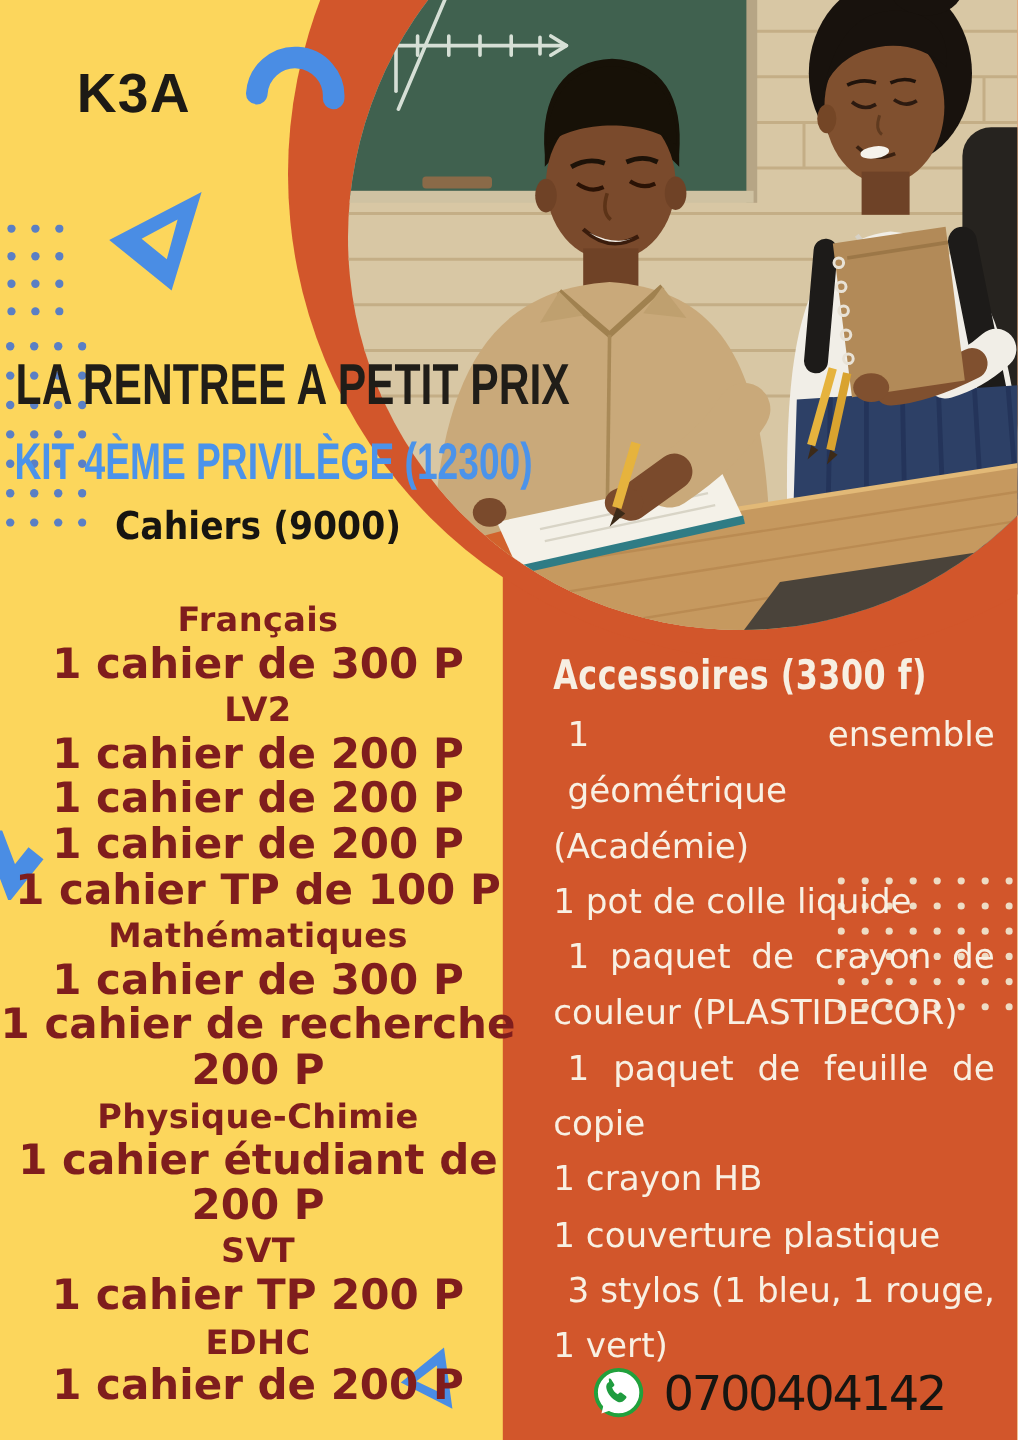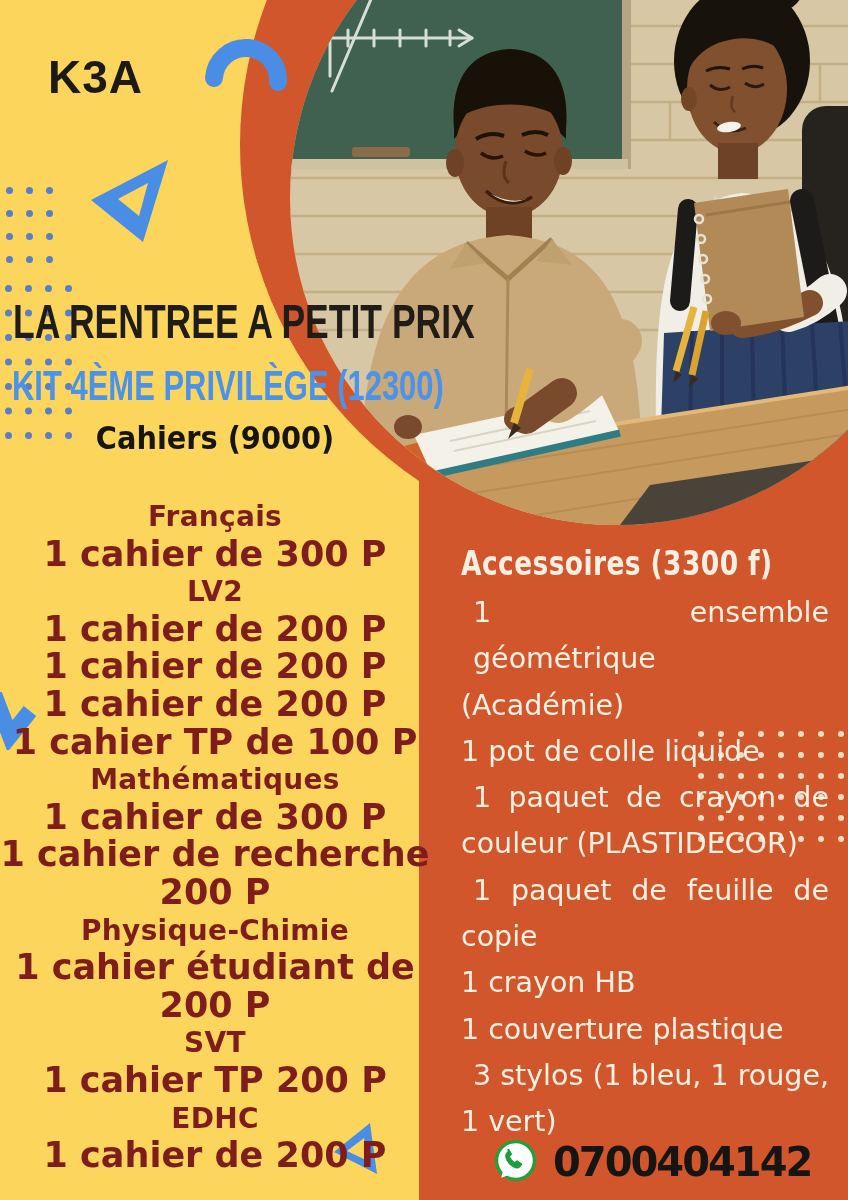--- a/index.html
+++ b/index.html
@@ -10,33 +10,33 @@
   
   .right-panel{position:absolute;left:419px;top:0;width:429px;height:1200px;background:#d2562b;z-index:1;}
   .outer-circle{position:absolute;left:240px;top:-260px;width:810px;height:810px;border-radius:50%;background:#d2562b;z-index:1;}
   .photo-circle{position:absolute;left:290px;top:-129px;width:654px;height:654px;border-radius:50%;overflow:hidden;z-index:2;}
   
   .deco{position:absolute;z-index:3;}
   .dots{position:absolute;z-index:1;}
   .dots.over-orange{z-index:2;}
   
   .txt{position:absolute;z-index:5;white-space:nowrap;}
-  .brand{left:48px;top:50px;font-family:"Liberation Sans",sans-serif;font-size:46px;font-weight:800;color:#1d1a15;letter-spacing:1px;}
+  .brand{left:64px;top:50px;font-family:"Liberation Sans",sans-serif;font-size:46px;font-weight:800;color:#1d1a15;letter-spacing:1px;}
   .title{left:13px;top:294px;font-family:"Liberation Sans",sans-serif;font-size:48px;font-weight:800;color:#201d18;transform:scaleX(.74);transform-origin:left top;letter-spacing:0;}
   .subtitle{left:12px;top:361px;font-family:"Liberation Sans",sans-serif;font-size:43px;font-weight:800;color:#4b93ea;transform:scaleX(.72);transform-origin:left top;}
   .cahiers-heading{left:0;top:419px;width:430px;text-align:center;font-size:32px;font-weight:bold;color:#171511;transform:scaleX(.9);transform-origin:center top;}
   .subjects{position:absolute;left:0;top:498px;width:430px;z-index:5;text-align:center;color:#7f1d1d;}
   .subject-name{font-size:28px;font-weight:bold;line-height:37.6px;letter-spacing:.3px;}
   .subject-item{font-size:35px;font-weight:bold;line-height:37.6px;}
   .acc-heading{left:461px;top:543px;font-size:34px;font-weight:bold;color:#f7efe2;transform:scaleX(.78);transform-origin:left top;letter-spacing:.5px;}
   .accessories{position:absolute;left:461px;top:590px;width:368px;z-index:5;color:#f8f0e3;}
   .acc-line{font-size:28.5px;line-height:46.3px;text-align:left;}
   .acc-line.stretch{text-align:justify;text-align-last:justify;margin-left:12px;}
   .contact{position:absolute;left:492px;top:1138px;z-index:5;display:flex;align-items:center;gap:14px;}
-  .phone-number{font-size:40px;font-weight:700;color:#161511;letter-spacing:-2px;font-family:"DejaVu Sans",sans-serif;}
+  .phone-number{font-size:40px;font-weight:400;color:#161511;letter-spacing:-2px;font-family:"DejaVu Sans",sans-serif;}
 </style>
 </head>
 <body>
 
 <div class="poster">
 
   <div class="right-panel"></div>
   <div class="outer-circle"></div>
 
   <div class="photo-circle">

